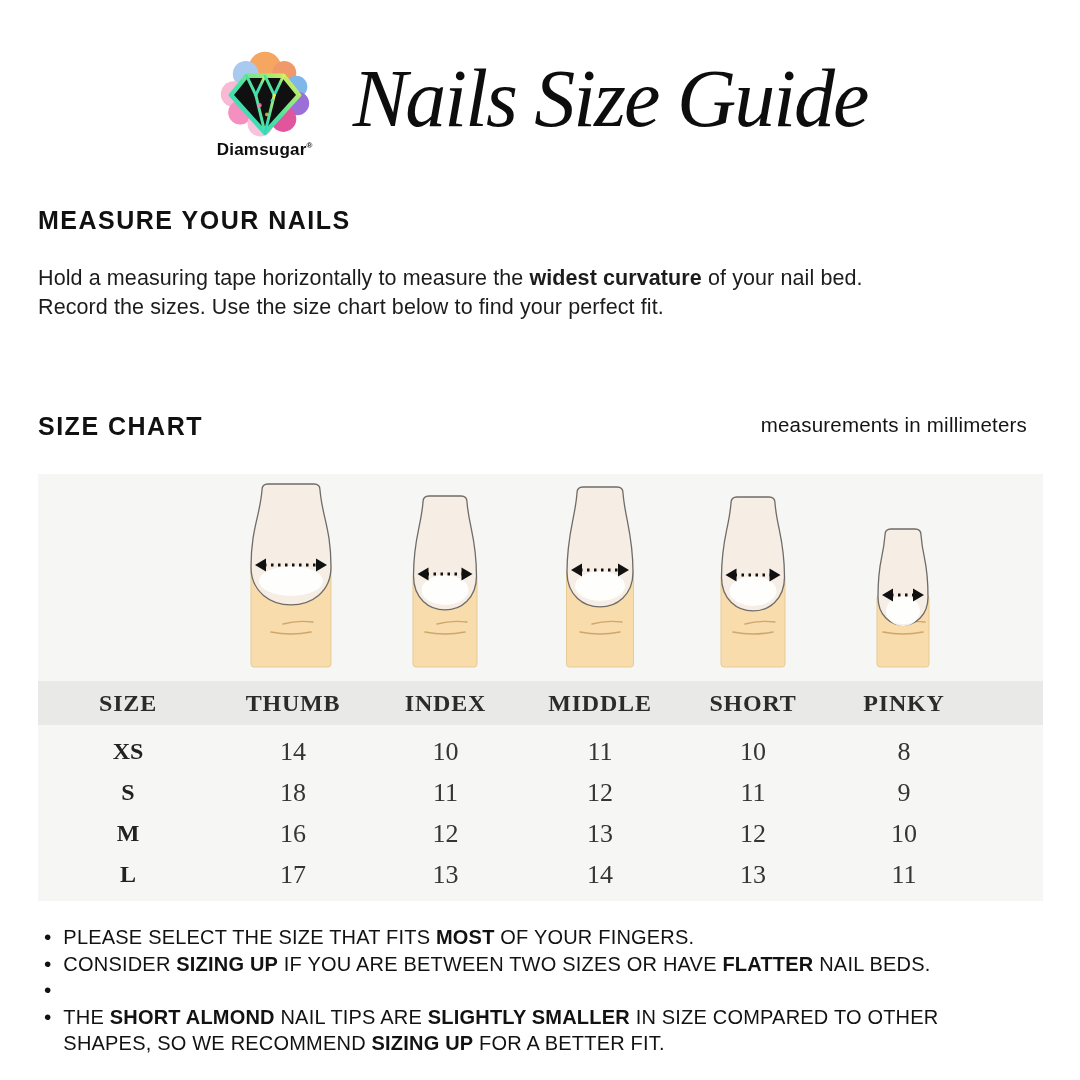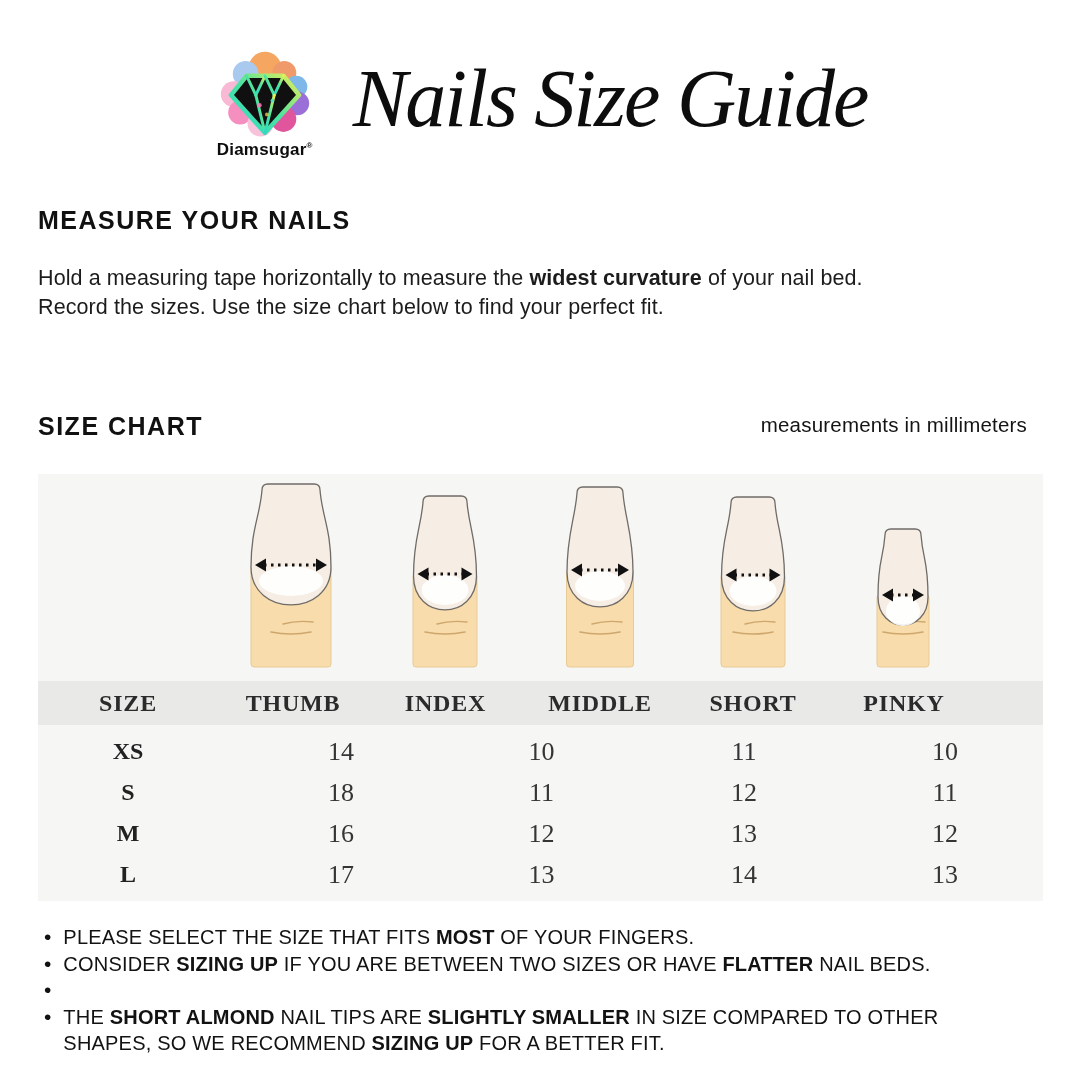--- a/index.html
+++ b/index.html
@@ -33,21 +33,21 @@
   
   .panel { margin-top: 33px; width: 1005px; background: #f6f6f4; padding-bottom: 6px; }
   .fingers-svg { display: block; }
   .grid-row { display: grid; grid-template-columns: 180px 150px 155px 154px 152px 150px; font-family: Liberation Serif, serif; }
   .table-header { background: #e9e9e7; height: 44px; margin-top: 2px; }
   .table-header .th {
     display: flex; align-items: center; justify-content: center;
     font-size: 24px; font-weight: bold; letter-spacing: 0.8px; color: #2b2b2b;
   }
   .table-body { padding-top: 6px; }
-  .table-body .grid-row { height: 41px; gap: 48px; }
+  .table-body .grid-row { height: 41px; }
   .td { display: flex; align-items: center; justify-content: center; font-size: 26px; color: #353535; }
   .td.size-label { font-size: 24px; font-weight: bold; color: #222; }
 
   
   .notes { margin-top: 23px; list-style: none; }
   .note { display: flex; gap: 12px; padding-left: 6px; }
   .note .marker { font-size: 21px; line-height: 26.5px; color: #111; flex: 0 0 auto; }
   .note p { font-size: 20px; line-height: 26.5px; letter-spacing: 0.2px; color: #121212; max-width: 932px; }
 </style>
 </head>

